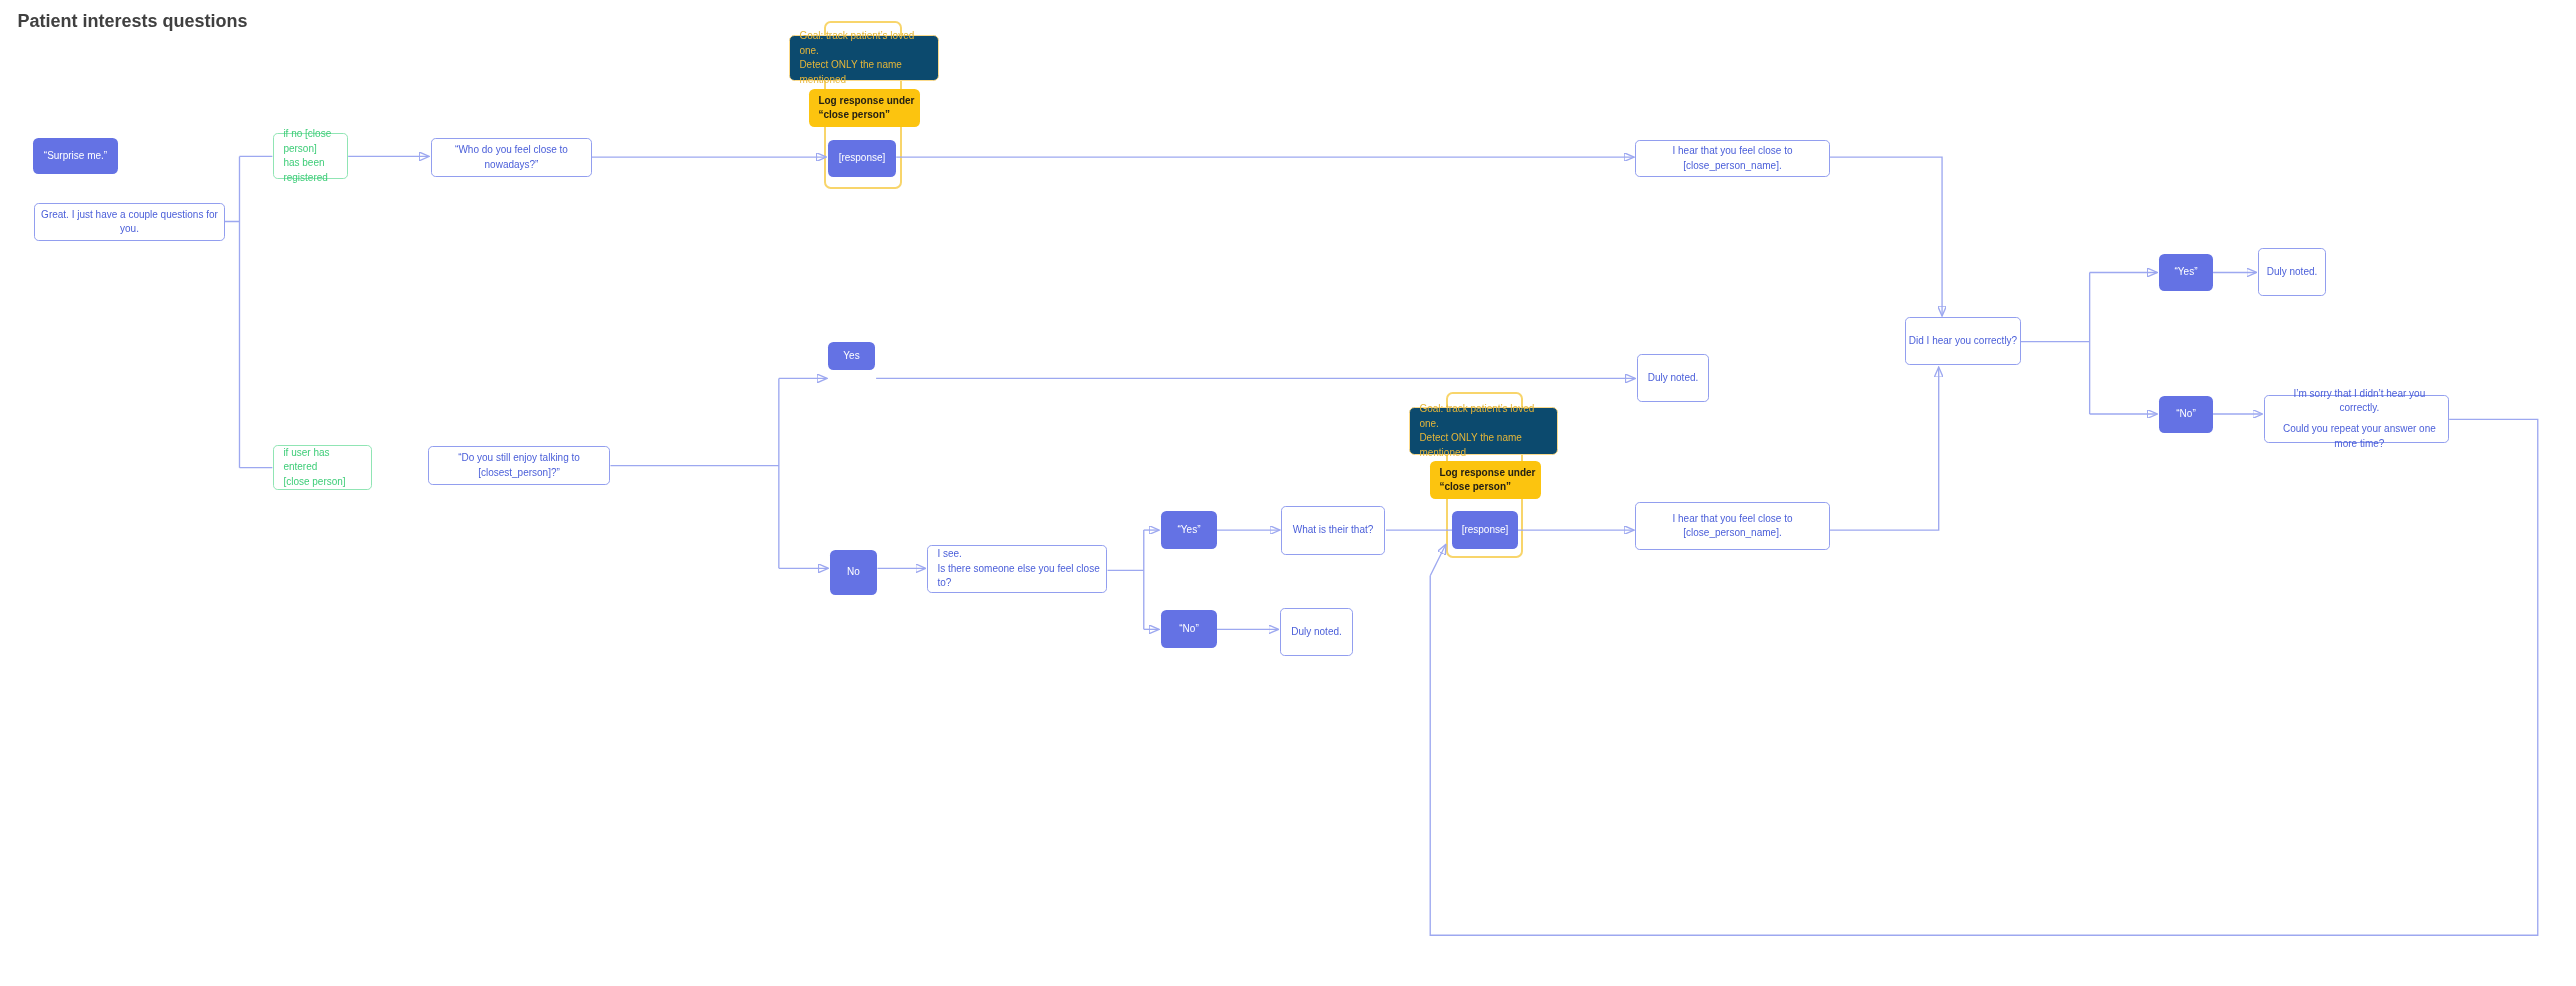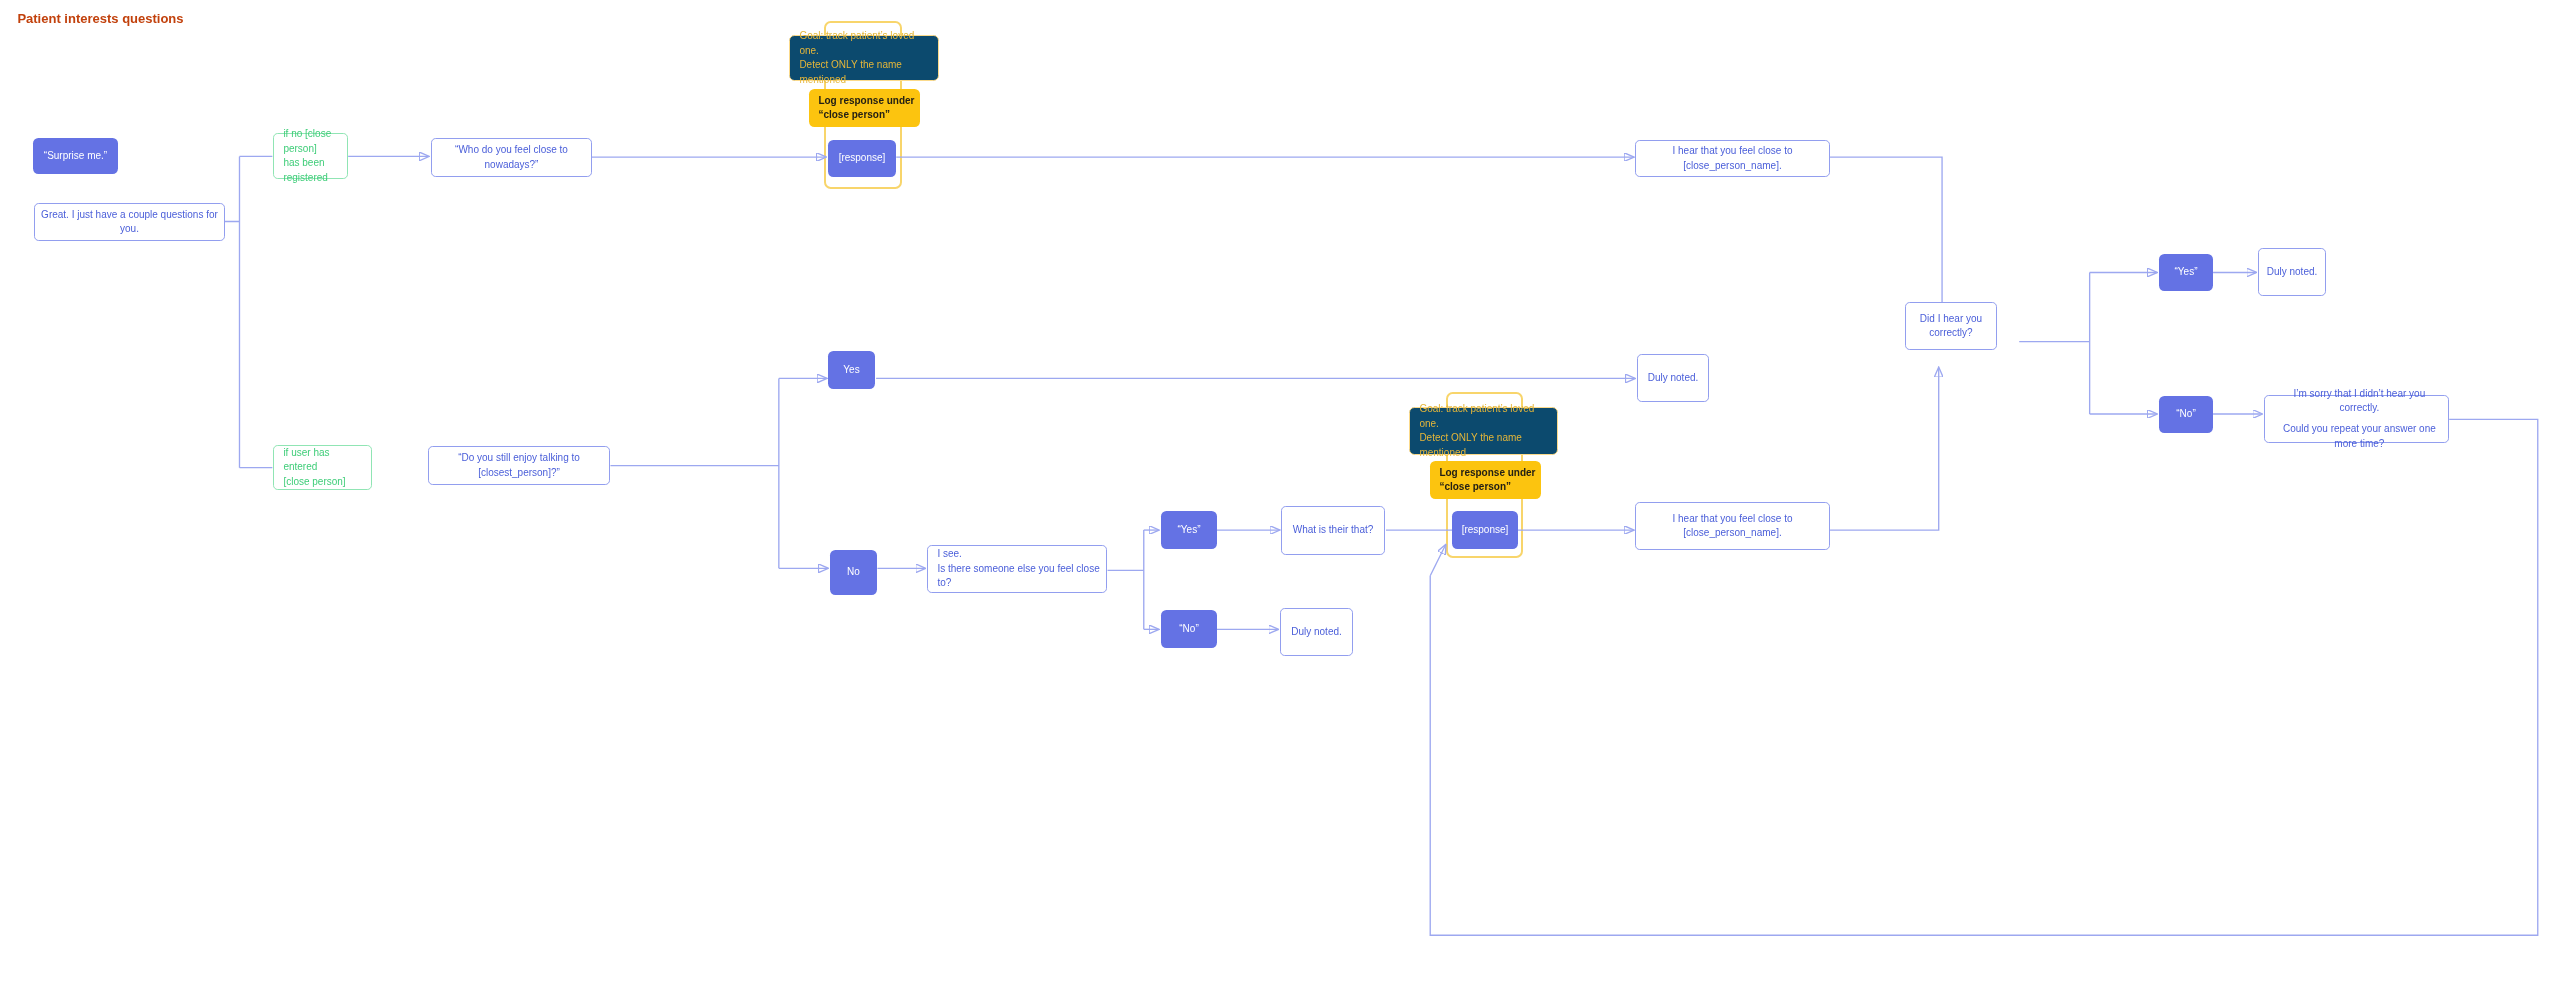--- a/index.html
+++ b/index.html
@@ -8,23 +8,23 @@
     width: 2576px;
     height: 987px;
     background: #ffffff;
     font-family: "Liberation Sans", sans-serif;
     overflow: hidden;
   }
   .page-title {
     position: absolute;
     left: 17.4px;
     top: 10.7px;
-    font-size: 13px;
+    font-size: 18px;
     font-weight: 700;
-    color: #c2410c;
+    color: #404040;
   }
   .node {
     position: absolute;
     box-sizing: border-box;
     display: flex;
     align-items: center;
     justify-content: center;
     text-align: center;
     font-size: 10px;
     font-weight: 500;
@@ -152,21 +152,21 @@
   <div class="node goal-note left-text" style="left:789px; top:35px; width:150px; height:46px;">Goal: track patient’s loved one.
 Detect ONLY the name mentioned</div>
 
   <div class="node log-note left-text" style="left:809px; top:89px; width:111px; height:38px;">Log response under
 “close person”</div>
 
   <div class="node solid" style="left:828px; top:140px; width:68px; height:37px;">[response]</div>
 
   <div class="node outline" style="left:1635px; top:140px; width:195px; height:37px;">I hear that you feel close to [close_person_name].</div>
 
-  <div class="node solid" style="left:828px; top:351px; width:47px; height:38px;">Yes</div>
+  <div class="node solid" style="left:828px; top:342px; width:47px; height:28px;">Yes</div>
 
   <div class="node outline" style="left:1637px; top:354px; width:72px; height:48px;">Duly noted.</div>
 
   <div class="node green-box left-text" style="left:273px; top:445px; width:99px; height:45px;">if user has entered
 [close person]</div>
 
   <div class="node outline" style="left:428px; top:446px; width:182px; height:39px;">“Do you still enjoy talking to [closest_person]?”</div>
 
   <div class="node solid" style="left:830px; top:550px; width:47px; height:45px;">No</div>
 
@@ -184,21 +184,21 @@
 “close person”</div>
 
   <div class="node solid" style="left:1452px; top:511px; width:66px; height:38px;">[response]</div>
 
   <div class="node outline" style="left:1635px; top:502px; width:195px; height:48px;">I hear that you feel close to [close_person_name].</div>
 
   <div class="node solid" style="left:1161px; top:610px; width:56px; height:38px;">“No”</div>
 
   <div class="node outline" style="left:1280px; top:608px; width:73px; height:48px;">Duly noted.</div>
 
-  <div class="node outline" style="left:1905px; top:302px; width:92px; height:48px;">Did I hear you correctly?</div>
+  <div class="node outline" style="left:1905px; top:317px; width:116px; height:48px;text-align:right;">Did I hear you correctly?</div>
 
   <div class="node solid" style="left:2159px; top:254px; width:54px; height:37px;">“Yes”</div>
 
   <div class="node outline" style="left:2258px; top:248px; width:68px; height:48px;">Duly noted.</div>
 
   <div class="node solid" style="left:2159px; top:396px; width:54px; height:37px;">“No”</div>
 
   <div class="node outline sorry-stack" style="left:2264px; top:395px; width:185px; height:48px;">
     <span>I’m sorry that I didn’t hear you correctly.</span>
     <span>Could you repeat your answer one more time?</span>

